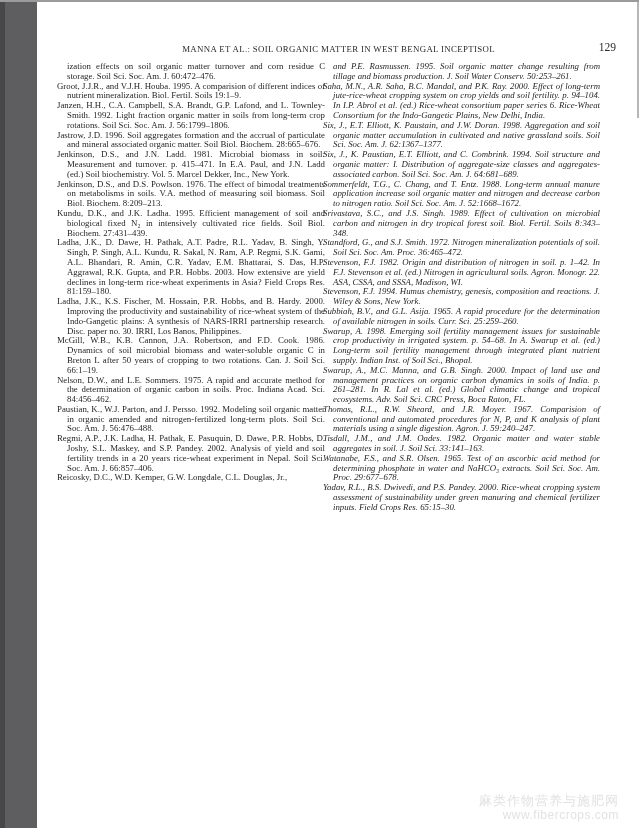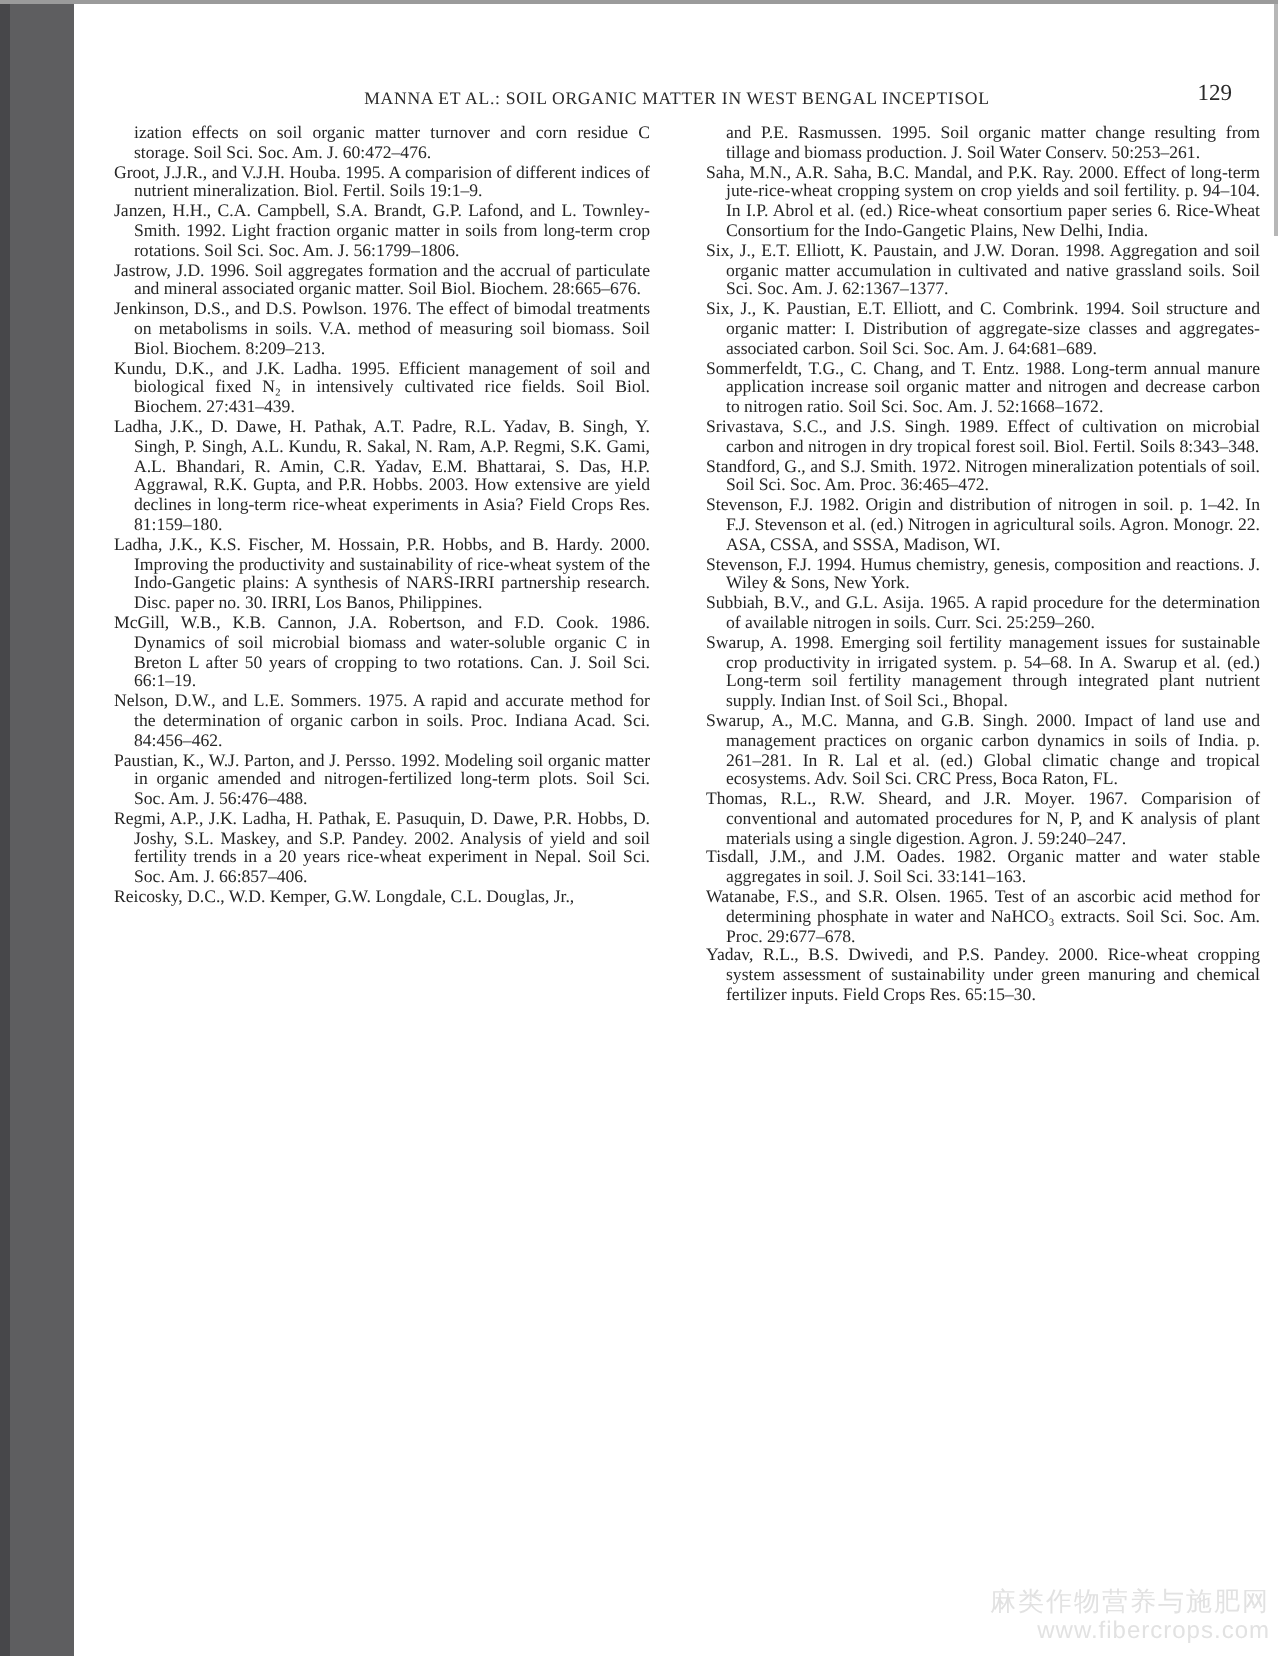--- a/index.html
+++ b/index.html
@@ -20,25 +20,25 @@
   .running-title{
     display:block;text-align:center;font-size:8.8px;letter-spacing:.35px;color:#2a2a2a;
     font-family:Liberation Serif, serif;
   }
   .page-number{position:absolute;right:4px;top:-3px;font-size:11.5px;color:#2a2a2a;}
   .col{
     position:absolute;top:62px;font-size:8.8px;line-height:9.8px;
     text-align:justify;color:#262626;
   }
   .col-left{left:57px;width:268px;}
-  .col-right{left:353px;width:277px;}
+  .col-right{left:323px;width:277px;font-style:italic;}
   .col p.ref{margin:0;text-indent:-10px;padding-left:10px;}
   .col p.ref.cont{text-indent:0;}
   .watermark{
-    position:absolute;right:4px;bottom:5px;text-align:right;color:#e2e2e2;
+    position:absolute;right:20px;bottom:5px;text-align:right;color:#e2e2e2;
     font-family:"Liberation Sans","DejaVu Sans",sans-serif;z-index:6;
   }
   .wm1{font-size:13px;letter-spacing:1px;line-height:14px;}
   .wm2{font-size:12px;letter-spacing:.5px;line-height:15px;}
 </style>
 </head>
 <body>
 
 <div class="page">
   <div class="top-edge"></div>
@@ -52,20 +52,21 @@
   <div class="header">
     <span class="running-title">MANNA ET AL.: SOIL ORGANIC MATTER IN WEST BENGAL INCEPTISOL</span>
     <span class="page-number">129</span>
   </div>
 
   <div class="col col-left">
       <p class="ref cont">ization effects on soil organic matter turnover and corn residue C storage. Soil Sci. Soc. Am. J. 60:472–476.</p>
       <p class="ref">Groot, J.J.R., and V.J.H. Houba. 1995. A comparision of different indices of nutrient mineralization. Biol. Fertil. Soils 19:1–9.</p>
       <p class="ref">Janzen, H.H., C.A. Campbell, S.A. Brandt, G.P. Lafond, and L. Townley-Smith. 1992. Light fraction organic matter in soils from long-term crop rotations. Soil Sci. Soc. Am. J. 56:1799–1806.</p>
       <p class="ref">Jastrow, J.D. 1996. Soil aggregates formation and the accrual of particulate and mineral associated organic matter. Soil Biol. Biochem. 28:665–676.</p>
+      <p class="ref">Jenkinson, D.S., and J.N. Ladd. 1981. Microbial biomass in soil: Measurement and turnover. p. 415–471. In E.A. Paul, and J.N. Ladd (ed.) Soil biochemistry. Vol. 5. Marcel Dekker, Inc., New York.</p>
       <p class="ref">Jenkinson, D.S., and D.S. Powlson. 1976. The effect of bimodal treatments on metabolisms in soils. V.A. method of measuring soil biomass. Soil Biol. Biochem. 8:209–213.</p>
       <p class="ref">Kundu, D.K., and J.K. Ladha. 1995. Efficient management of soil and biological fixed N₂ in intensively cultivated rice fields. Soil Biol. Biochem. 27:431–439.</p>
       <p class="ref">Ladha, J.K., D. Dawe, H. Pathak, A.T. Padre, R.L. Yadav, B. Singh, Y. Singh, P. Singh, A.L. Kundu, R. Sakal, N. Ram, A.P. Regmi, S.K. Gami, A.L. Bhandari, R. Amin, C.R. Yadav, E.M. Bhattarai, S. Das, H.P. Aggrawal, R.K. Gupta, and P.R. Hobbs. 2003. How extensive are yield declines in long-term rice-wheat experiments in Asia? Field Crops Res. 81:159–180.</p>
       <p class="ref">Ladha, J.K., K.S. Fischer, M. Hossain, P.R. Hobbs, and B. Hardy. 2000. Improving the productivity and sustainability of rice-wheat system of the Indo-Gangetic plains: A synthesis of NARS-IRRI partnership research. Disc. paper no. 30. IRRI, Los Banos, Philippines.</p>
       <p class="ref">McGill, W.B., K.B. Cannon, J.A. Robertson, and F.D. Cook. 1986. Dynamics of soil microbial biomass and water-soluble organic C in Breton L after 50 years of cropping to two rotations. Can. J. Soil Sci. 66:1–19.</p>
       <p class="ref">Nelson, D.W., and L.E. Sommers. 1975. A rapid and accurate method for the determination of organic carbon in soils. Proc. Indiana Acad. Sci. 84:456–462.</p>
       <p class="ref">Paustian, K., W.J. Parton, and J. Persso. 1992. Modeling soil organic matter in organic amended and nitrogen-fertilized long-term plots. Soil Sci. Soc. Am. J. 56:476–488.</p>
       <p class="ref">Regmi, A.P., J.K. Ladha, H. Pathak, E. Pasuquin, D. Dawe, P.R. Hobbs, D. Joshy, S.L. Maskey, and S.P. Pandey. 2002. Analysis of yield and soil fertility trends in a 20 years rice-wheat experiment in Nepal. Soil Sci. Soc. Am. J. 66:857–406.</p>
       <p class="ref">Reicosky, D.C., W.D. Kemper, G.W. Longdale, C.L. Douglas, Jr.,</p>
     </div>

